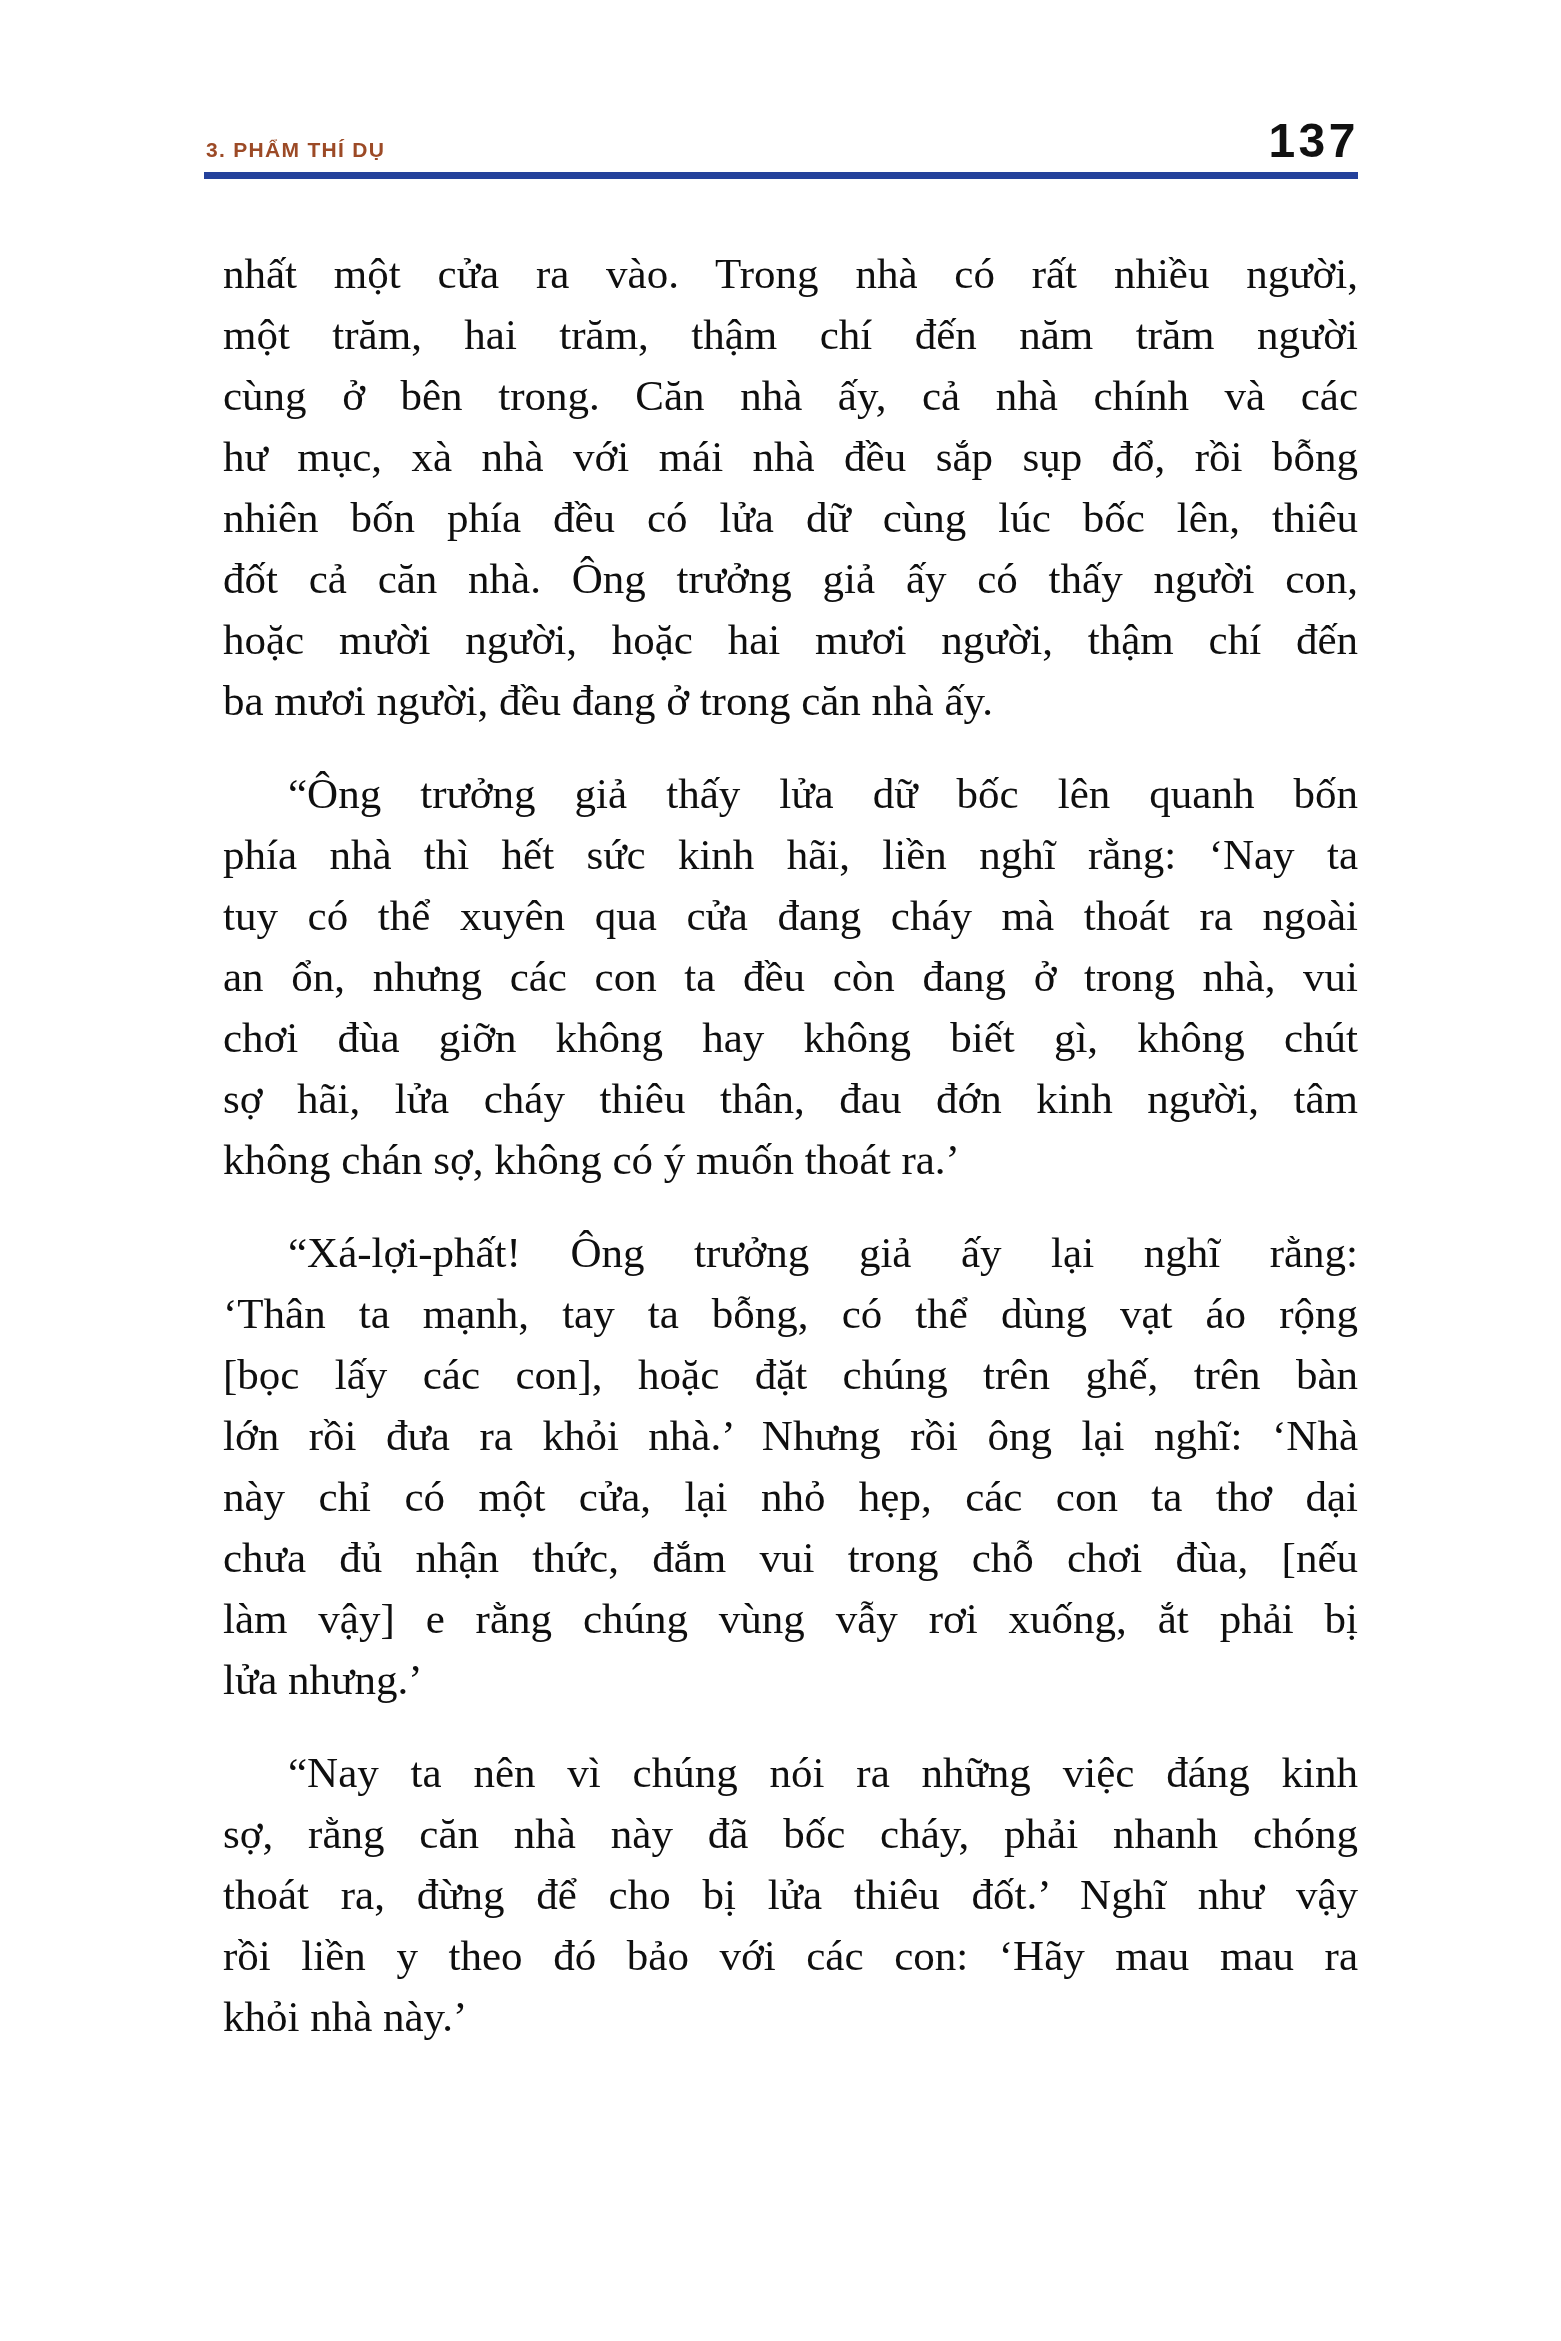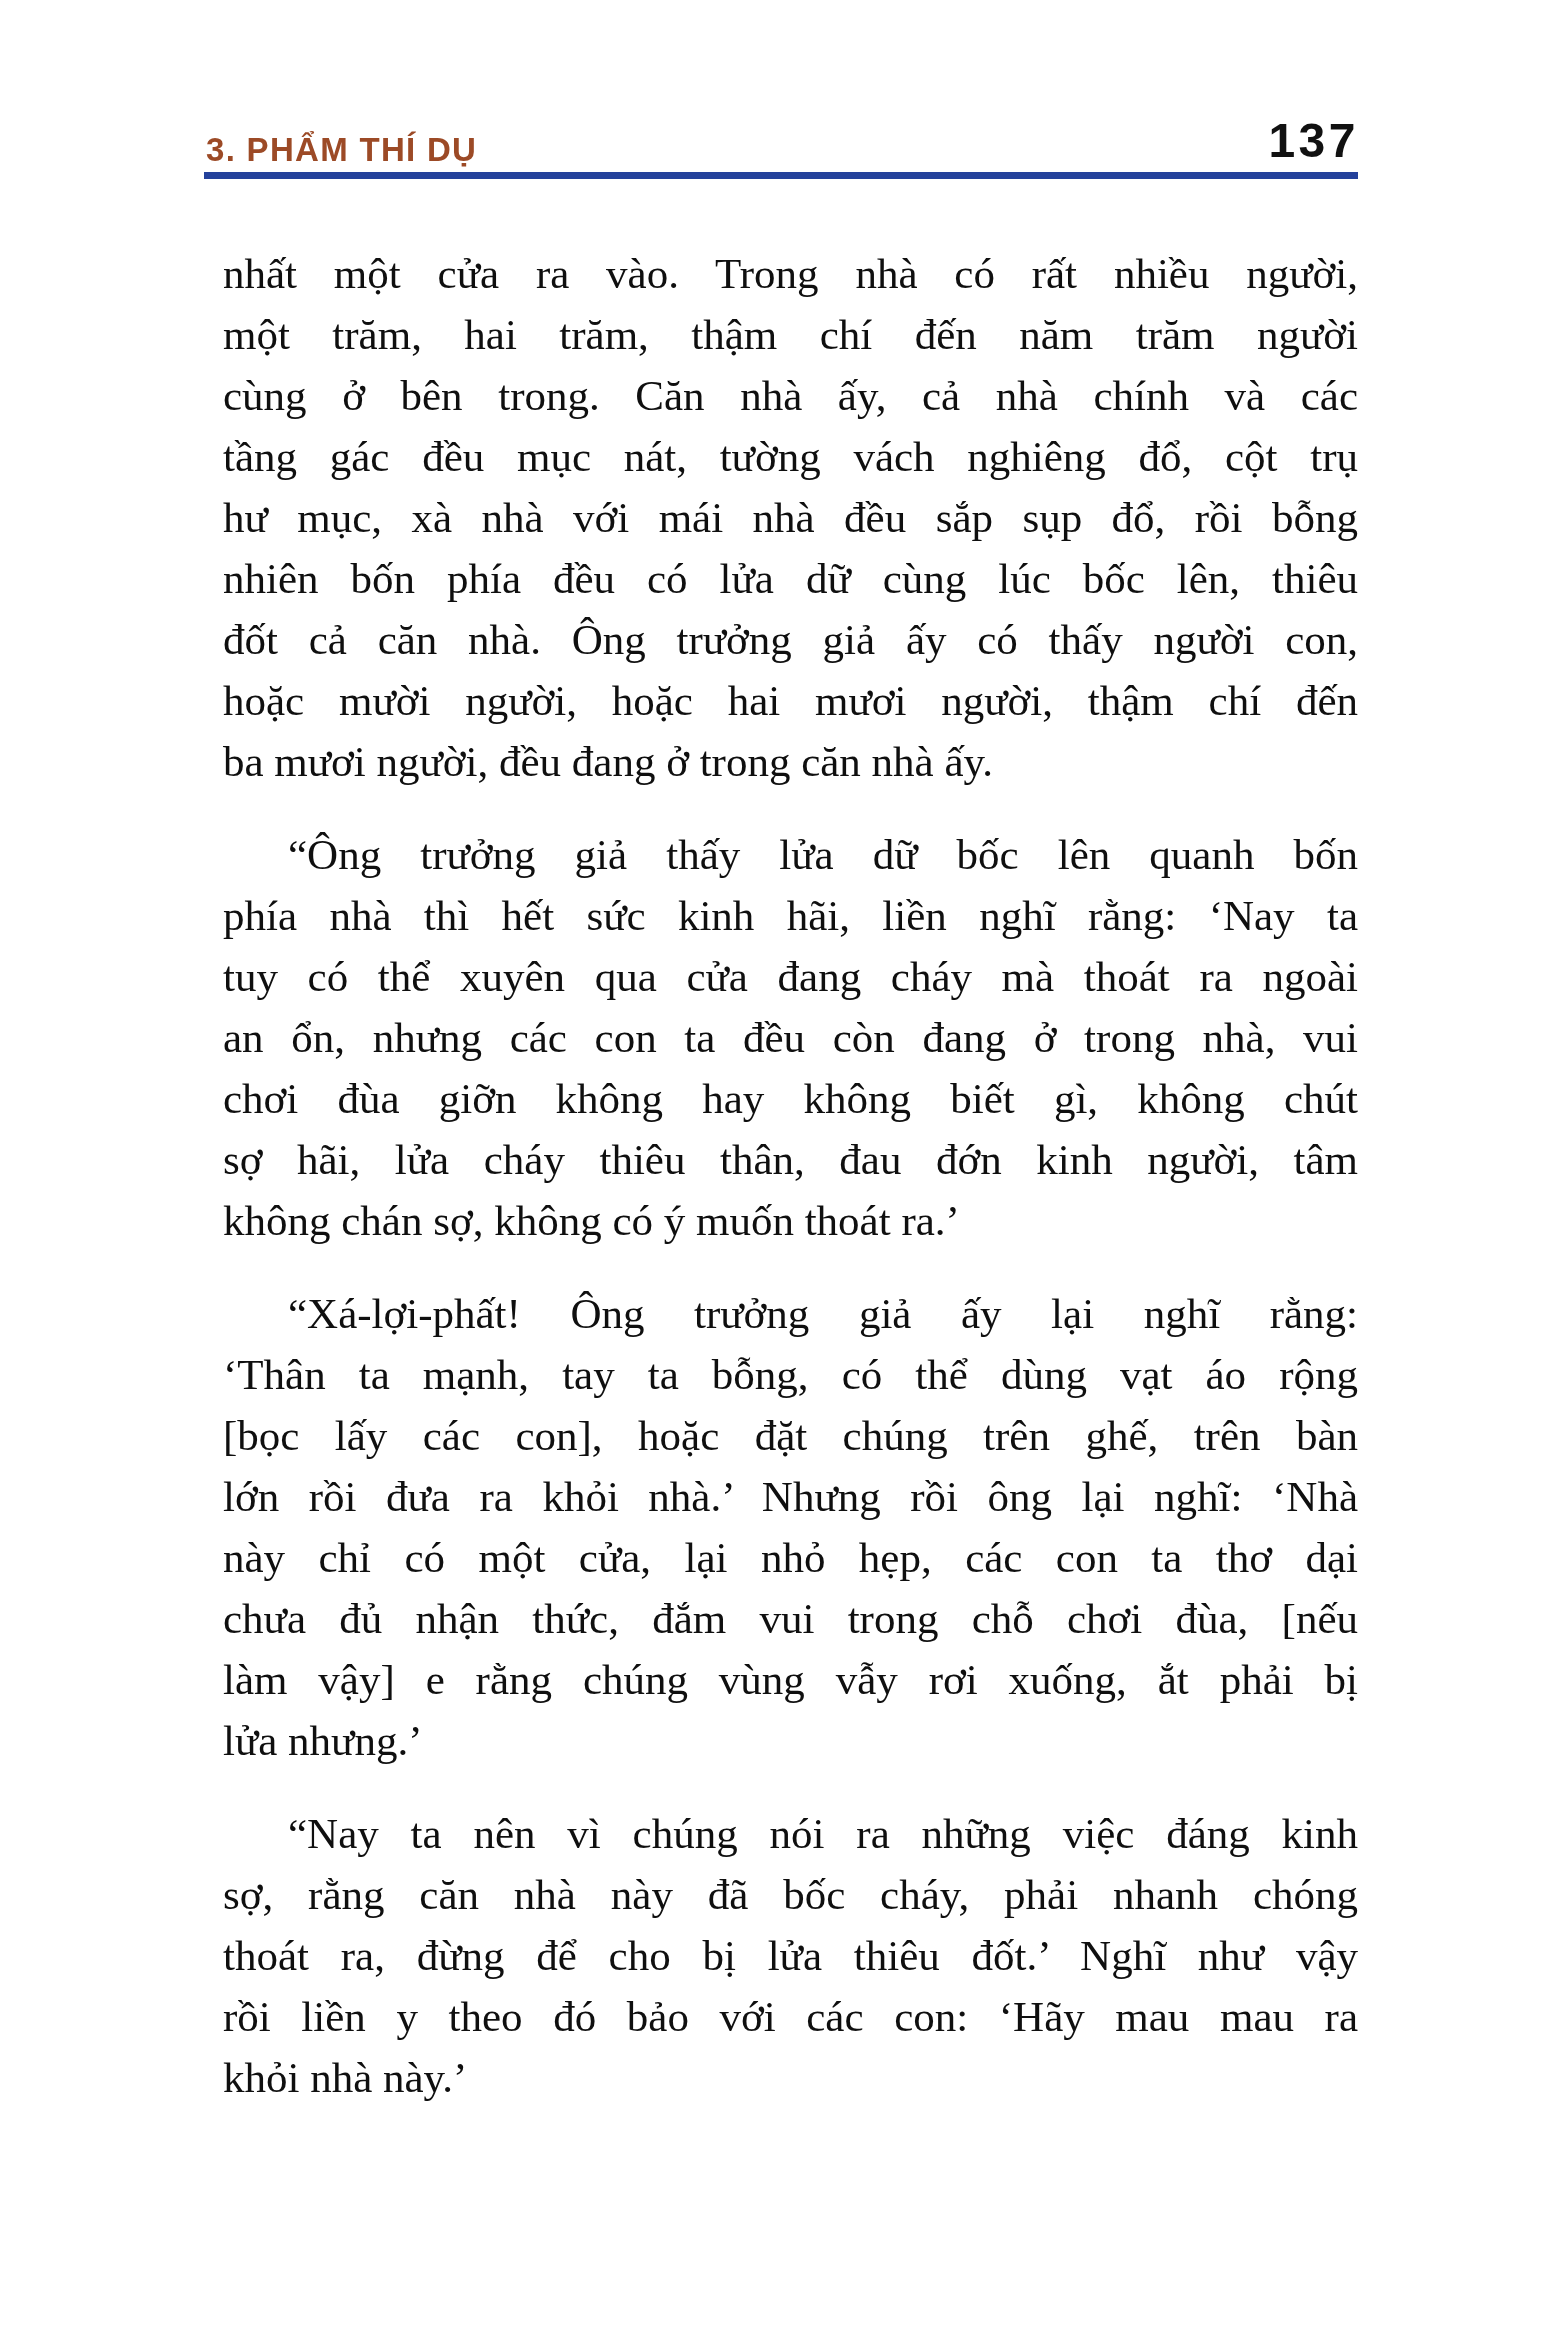--- a/index.html
+++ b/index.html
@@ -15,21 +15,21 @@
     background: var(--page-bg, #ffffff);
     overflow: hidden;
     font-family: "Liberation Serif", serif;
   }
   .chapter-title {
     position: absolute;
     left: 206px;
     top: 135px;
     font-family: "Liberation Sans", sans-serif;
     font-weight: bold;
-    font-size: 33px;
+    font-size: 21px;
     line-height: 29.5px;
     letter-spacing: 1.3px;
     color: var(--title-color, #9c4a26);
     white-space: nowrap;
   }
   .page-number {
     position: absolute;
     right: 202px;
     top: 121px;
     font-family: "Liberation Sans", sans-serif;
@@ -79,21 +79,20 @@
 
 <div class="page">
   <div class="chapter-title">3. PHẨM THÍ DỤ</div>
   <div class="page-number">137</div>
   <div class="header-rule"></div>
   <div class="body-text">
       <div class="para">
         <div class="line first">nhất một cửa ra vào. Trong nhà có rất nhiều người,</div>
         <div class="line">một trăm, hai trăm, thậm chí đến năm trăm người</div>
         <div class="line">cùng ở bên trong. Căn nhà ấy, cả nhà chính và các</div>
-        <div class="line">tầng gác đều mục nát, tường vách nghiêng đổ, cột trụ</div>
         <div class="line">hư mục, xà nhà với mái nhà đều sắp sụp đổ, rồi bỗng</div>
         <div class="line">nhiên bốn phía đều có lửa dữ cùng lúc bốc lên, thiêu</div>
         <div class="line">đốt cả căn nhà. Ông trưởng giả ấy có thấy người con,</div>
         <div class="line">hoặc mười người, hoặc hai mươi người, thậm chí đến</div>
         <div class="line last">ba mươi người, đều đang ở trong căn nhà ấy.</div>
       </div>
       <div class="para indent">
         <div class="line first">“Ông trưởng giả thấy lửa dữ bốc lên quanh bốn</div>
         <div class="line">phía nhà thì hết sức kinh hãi, liền nghĩ rằng: ‘Nay ta</div>
         <div class="line">tuy có thể xuyên qua cửa đang cháy mà thoát ra ngoài</div>

